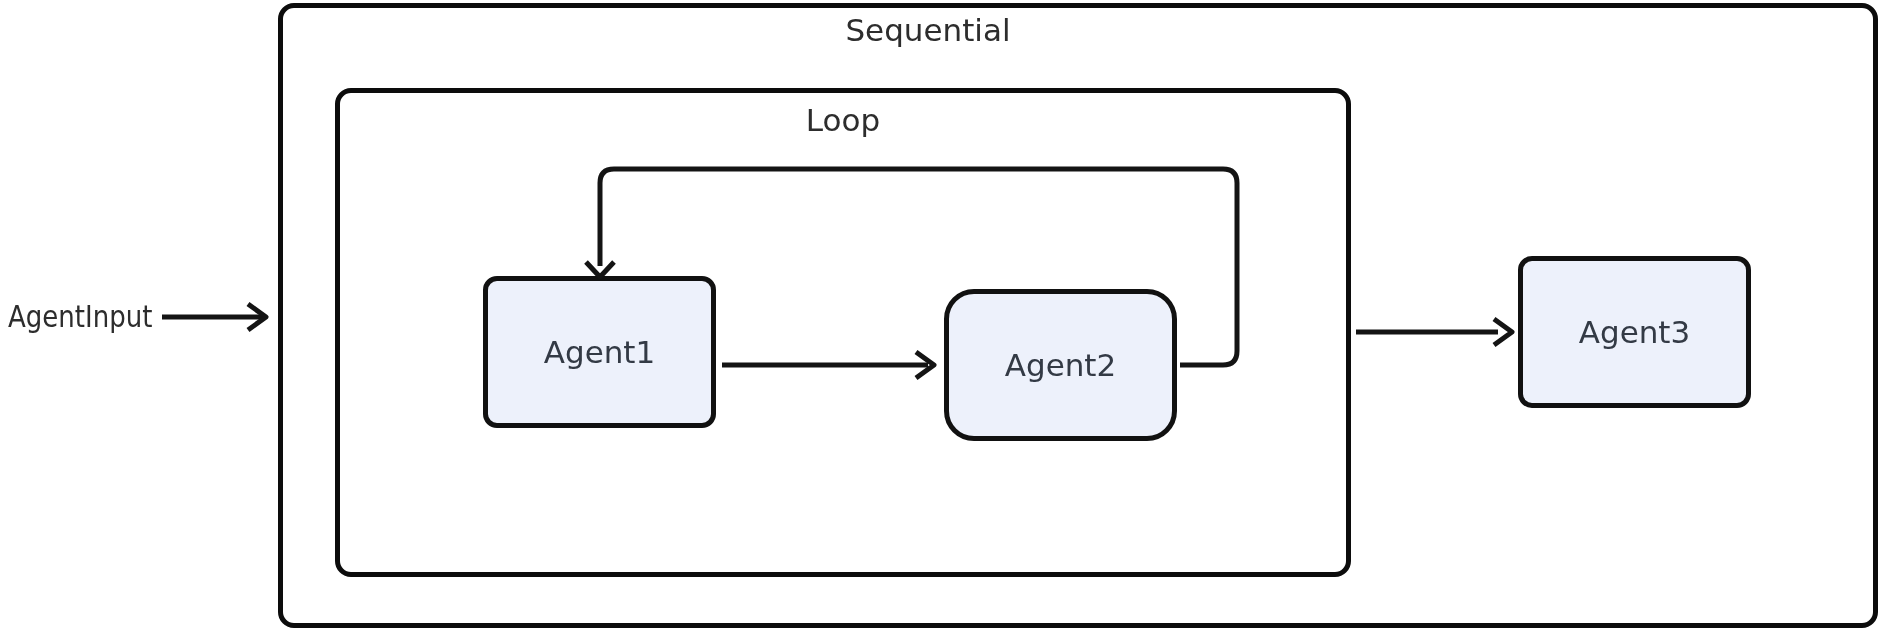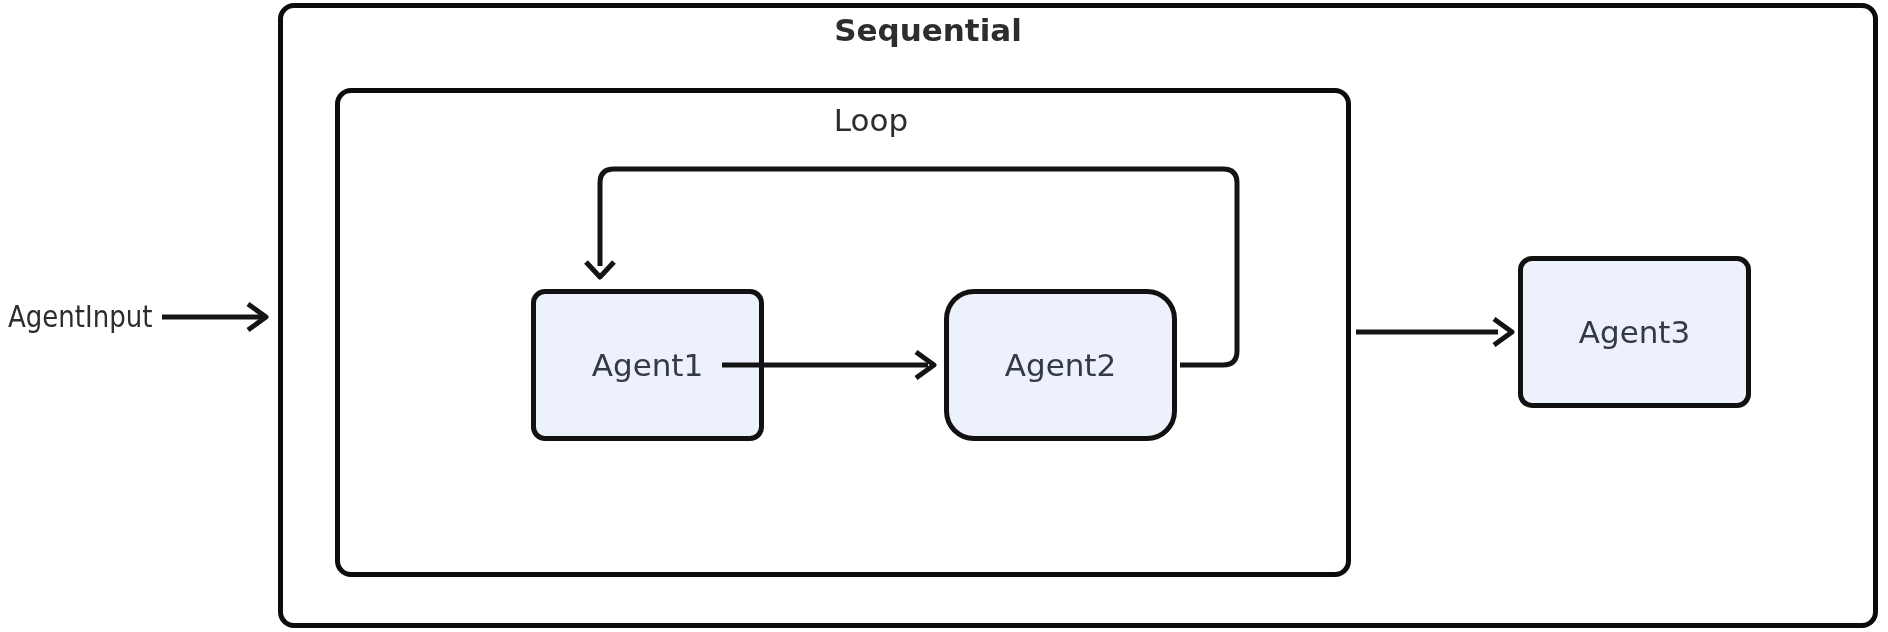--- a/index.html
+++ b/index.html
@@ -27,42 +27,42 @@
   .frame-loop       { left: 335px; top: 88px; width: 1016px; height: 489px; }
 
   .frame-label {
     position: absolute;
     text-align: center;
     font-size: 31px;
     line-height: 36px;
     color: var(--outer-label, #2d2d2d);
     white-space: nowrap;
   }
-  .label-sequential { left: 278px; top: 12px;  width: 1300px; font-weight: bold; }
-  .label-loop       { left: 335px; top: 102px; width: 1016px; padding-left: 28px; }
+  .label-sequential { left: 278px; top: 12px;  width: 1300px; }
+  .label-loop       { left: 335px; top: 102px; width: 1016px; }
 
   
   .node {
     position: absolute;
     box-sizing: border-box;
     width: 233px;
     height: 152px;
     background: var(--node-fill, #edf1fb);
     border: 5px solid var(--node-border, #111111);
     border-radius: 14px;
     display: flex;
     align-items: center;
     justify-content: center;
   }
   .node span {
     font-size: 31px;
     color: var(--node-label, #333a45);
     white-space: nowrap;
   }
-  .node-agent1 { left: 483px;  top: 289px; margin-left: 48px; }
+  .node-agent1 { left: 483px;  top: 276px; }
   .node-agent2 { left: 944px;  top: 289px; border-radius: 30px; }
   .node-agent3 { left: 1518px; top: 256px; }
 
   
   .input-label {
     position: absolute;
     left: 8px;
     top: 298px;
     font-size: 31px;
     line-height: 36px;

